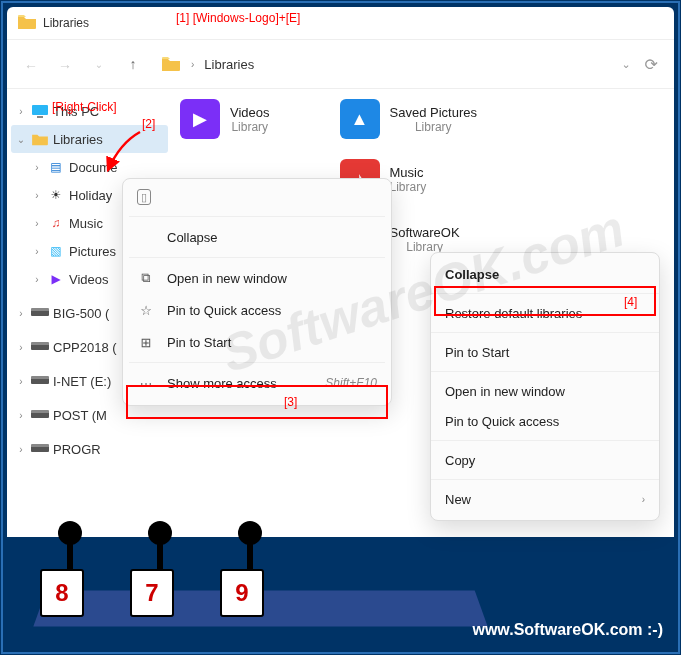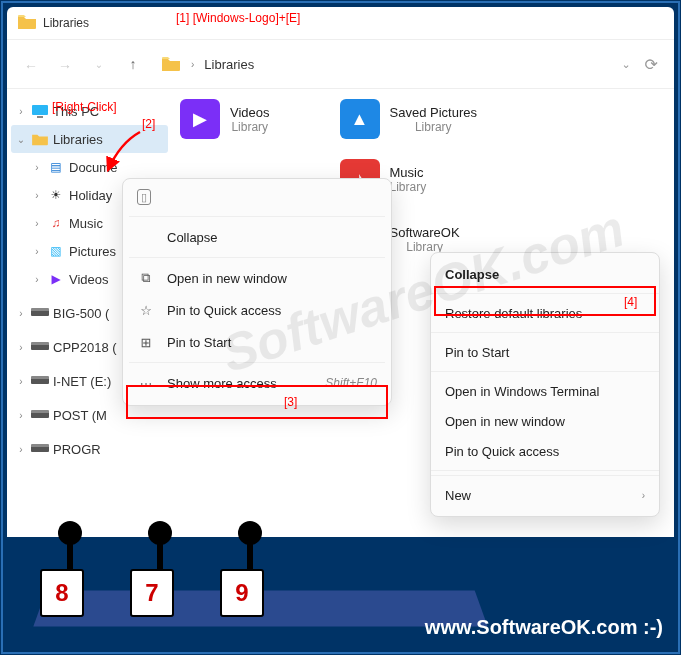--- a/index.html
+++ b/index.html
@@ -65,21 +65,21 @@
   .watermark { position: absolute; left: 50%; top: 45%; transform: translate(-50%,-50%) rotate(-18deg); font-size: 52px; color: rgba(0,0,0,0.08); font-style: italic; font-weight: bold; pointer-events: none; white-space: nowrap; z-index: 2; }
 
   
   .stage { position: absolute; left: 40px; right: 250px; bottom: 28px; height: 110px; }
   .box { position: absolute; background: #fff; border: 2px solid #000; width: 44px; height: 48px; display: flex; align-items: center; justify-content: center; font-weight: bold; font-size: 24px; color: #c00; border-radius: 3px; }
   .stick { position: absolute; width: 40px; height: 60px; }
   .stick .head { width: 24px; height: 24px; background: #000; border-radius: 50%; margin: 0 auto; }
   .stick .body { width: 6px; height: 28px; background: #000; margin: -2px auto 0; }
   .table { position: absolute; left: 0; right: -50px; bottom: 0; height: 38px; background: #2b4a8f; transform: perspective(200px) rotateX(18deg); }
 
-  .footer-url { position: absolute; right: 18px; bottom: 16px; color: #fff; font-weight: bold; font-size: 20px; }
+  .footer-url { position: absolute; right: 18px; bottom: 16px; color: #fff; font-weight: bold; font-size: 16px; }
 </style>
 </head>
 <body>
 
 <div class="outer-border"></div>
 
 <div class="window">
   <div class="titlebar">
     <span class="folder-icon">
       <svg class="folder-svg" viewBox="0 0 20 16">
@@ -297,29 +297,29 @@
   <hr>
   <div class="item2">
       <span>Restore default libraries</span>
     </div>
   <hr>
   <div class="item2">
       <span>Pin to Start</span>
     </div>
   <hr>
   <div class="item2">
-      <span>Open in Windows Terminal</span>
-    </div>
-  <div class="item2">
       <span>Open in new window</span>
     </div>
   <div class="item2">
       <span>Pin to Quick access</span>
     </div>
   <hr>
+  <div class="item2">
+      <span>Copy</span>
+    </div>
   <hr>
   <div class="item2">
       <span>New</span>
       <span class="more">›</span>
     </div>
 </div>
 
 <div class="anno" style="left:176px; top:11px;">[1]  [Windows-Logo]+[E]</div>
 <div class="anno" style="left:52px; top:100px;">[Right-Click]</div>
 <div class="anno" style="left:142px; top:117px;">[2]</div>

